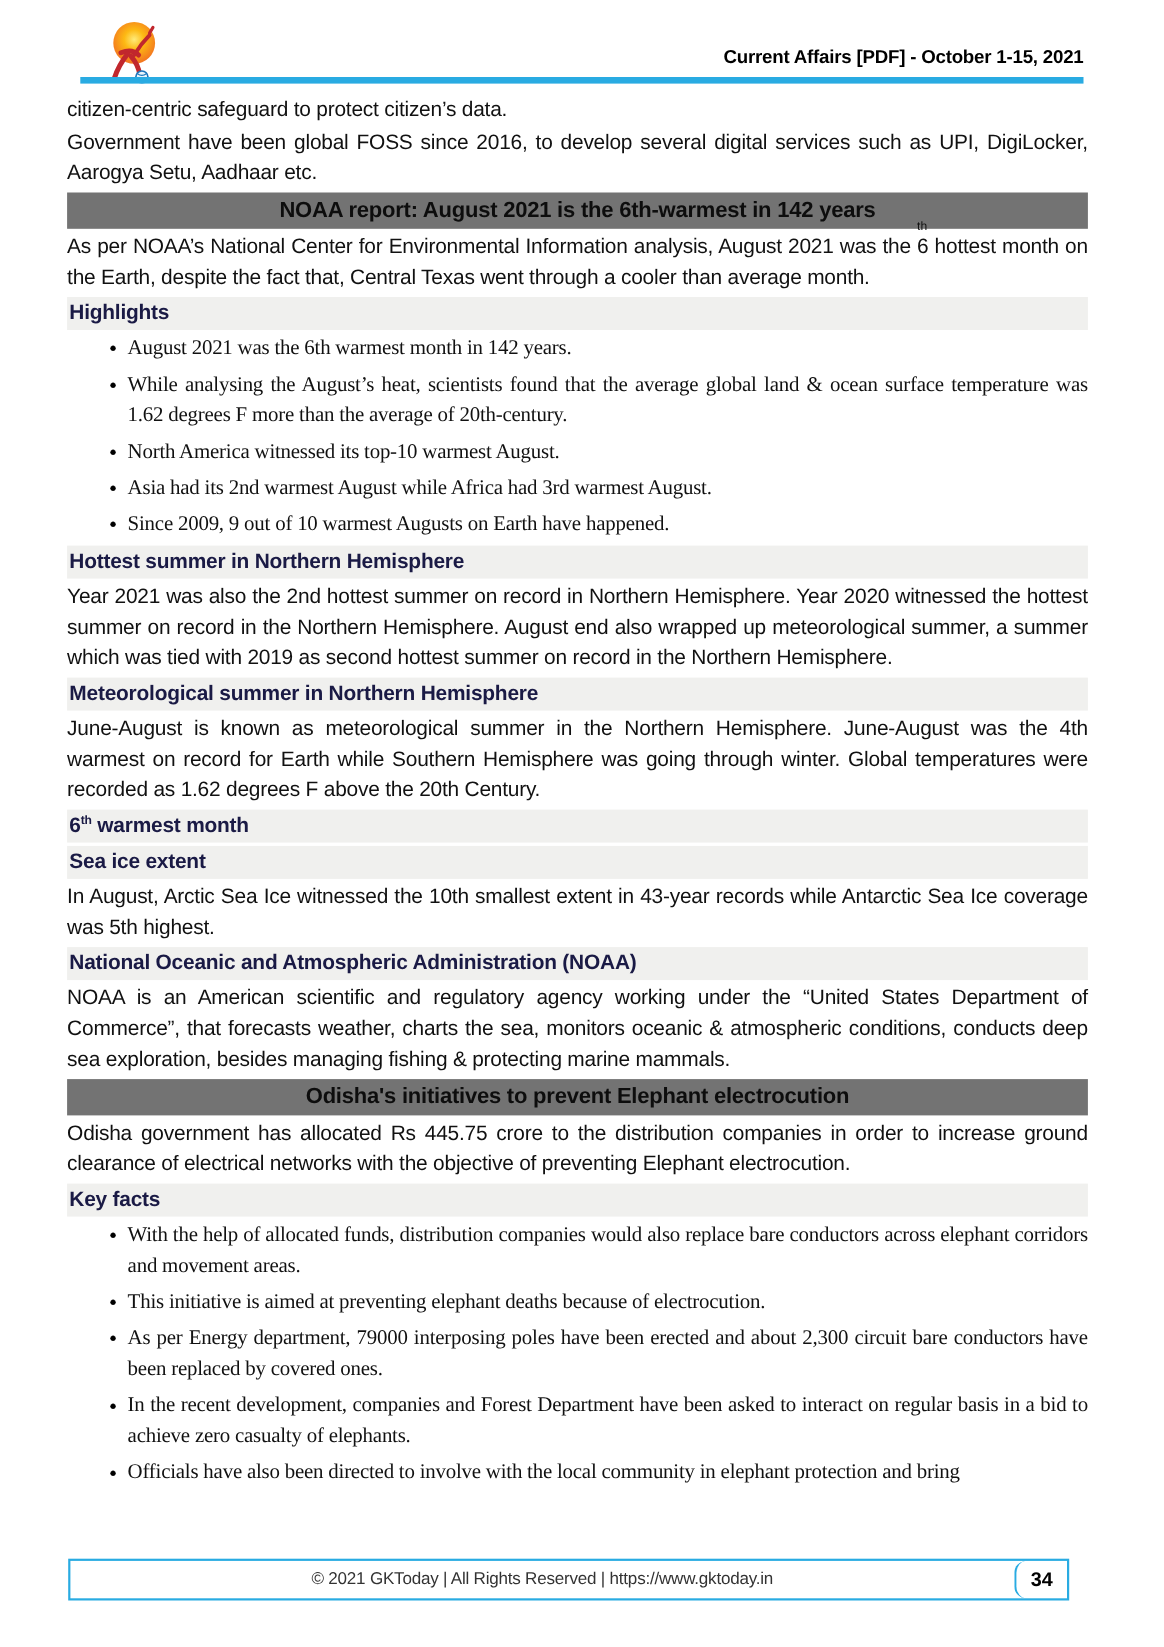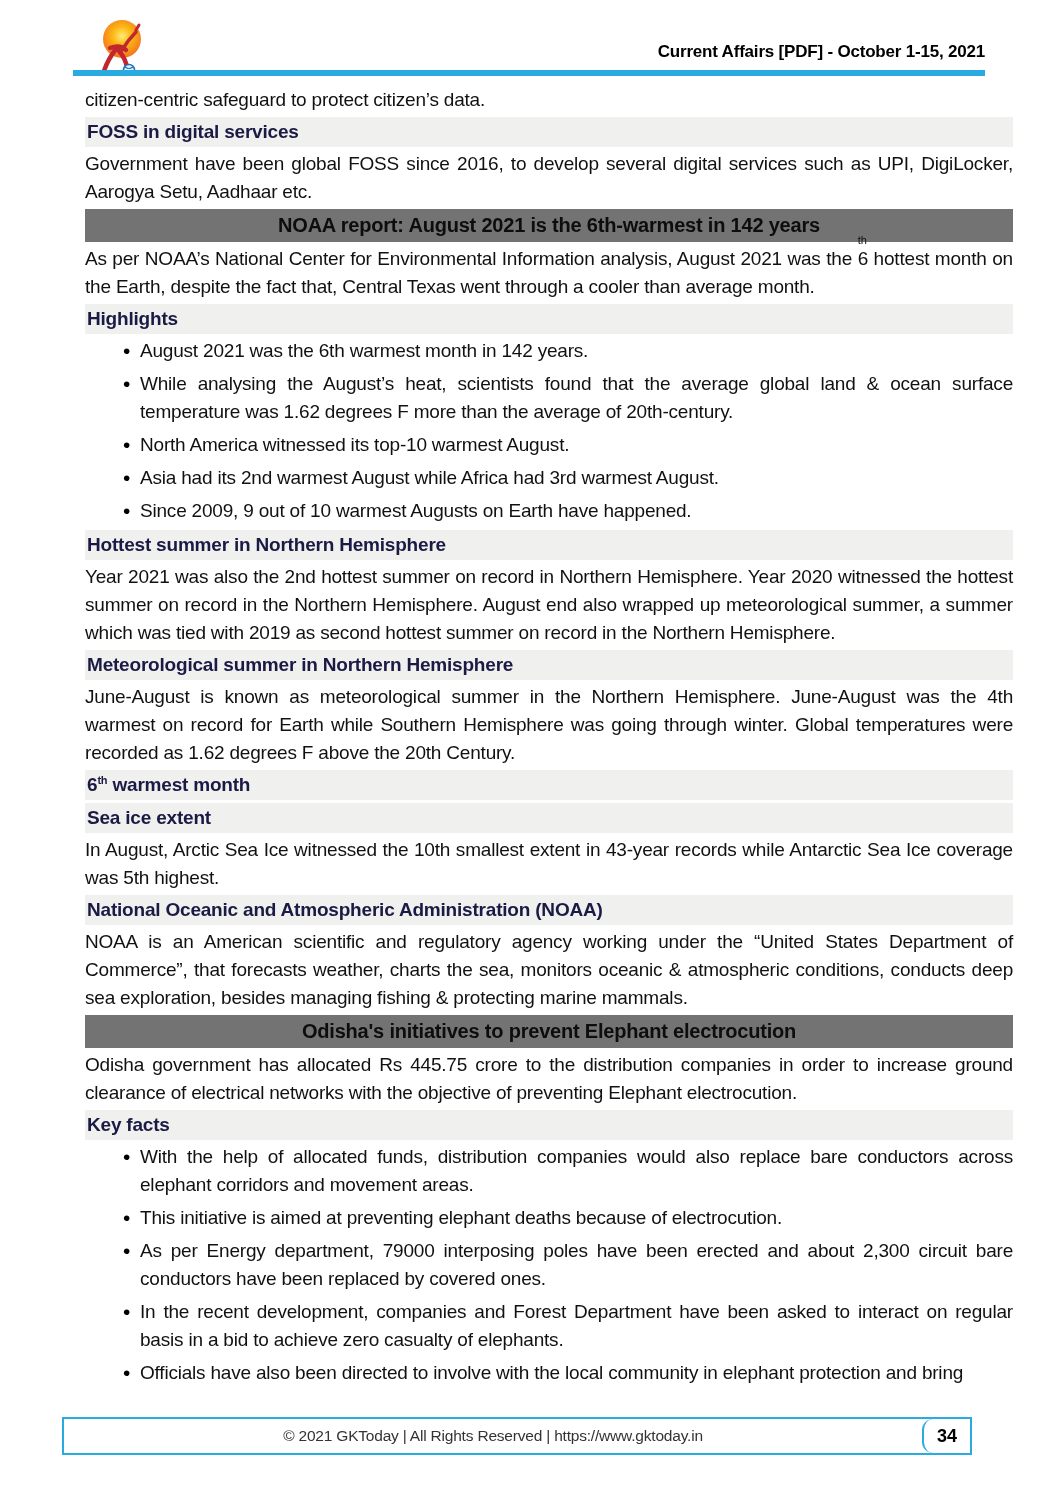--- a/index.html
+++ b/index.html
@@ -17,38 +17,39 @@
     position:absolute;top:42px;right:73px;
     font-size:17px;font-weight:bold;color:#000;
     letter-spacing:-0.2px;
   }
   .hdr-rule{
     position:absolute;top:70px;left:73px;width:912px;height:6px;
     background:#29ABE2;
   }
   
   .content{
-    position:absolute;top:86px;left:85px;width:928px;
+    position:absolute;top:86px;left:61px;width:928px;
     font-size:19px;line-height:28px;letter-spacing:-0.2px;
   }
   p.body{margin:0 0 2px 0;text-align:justify;}
   .subhead{
     background:#F0F0EE;color:#1A1A45;
     font-weight:bold;font-size:19px;line-height:26px;
     padding:2px 4px 2px 2px;margin:3px 0 3px 0;
   }
   .section-title{
     background:#737373;color:#0d0d0d;
     font-weight:bold;font-size:20px;line-height:27px;
     text-align:center;padding:3px 4px;margin:3px 0 3px 0;
   }
   ul.bullets{list-style:none;margin:3px 0 5px 0;padding:0;}
   ul.bullets li{
     position:relative;margin:0 0 5px 0;padding-left:55px;
     text-align:justify;
+    font-family:Liberation Serif, serif;
   }
   ul.bullets li::before{
     content:"\2022";
     position:absolute;left:38px;top:0;
     font-size:21px;color:#000;
   }
   
   .ord-stack{position:relative;display:inline-block;}
   .ord-top{
     position:absolute;left:0px;top:-10px;
@@ -94,21 +95,20 @@
       <path d="M33 49 q4 3 8 0 M33 55 q4 -3 8 0" stroke="#1B75BB" stroke-width="1.2" fill="none"></path>
     </svg>
   </div>
   <div class="hdr-title">Current Affairs [PDF] - October 1-15, 2021</div>
   <div class="hdr-rule"></div>
 
   <div class="content">
 
     <p class="body">citizen-centric safeguard to protect citizen’s data.</p>
 
-    <div class="subhead">FOSS in digital services</div>
     <p class="body">Government have been global FOSS since 2016, to develop several digital services such as UPI, DigiLocker, Aarogya Setu, Aadhaar etc.</p>
 
     <div class="section-title">NOAA report: August 2021 is the 6th-warmest in 142 years</div>
     <p class="body"><span>As per NOAA’s National Center for Environmental Information analysis, August 2021 was the </span><span class="ord-stack"><span>6</span><span class="ord-top">th</span></span><span> hottest month on the Earth, despite the fact that, Central Texas went through a cooler than average month.</span></p>
 
     <div class="subhead">Highlights</div>
     <ul class="bullets">
       <li>August 2021 was the 6th warmest month in 142 years.</li>
       <li>While analysing the August’s heat, scientists found that the average global land &amp; ocean surface temperature was 1.62 degrees F more than the average of 20th-century.</li>
       <li>North America witnessed its top-10 warmest August.</li>

